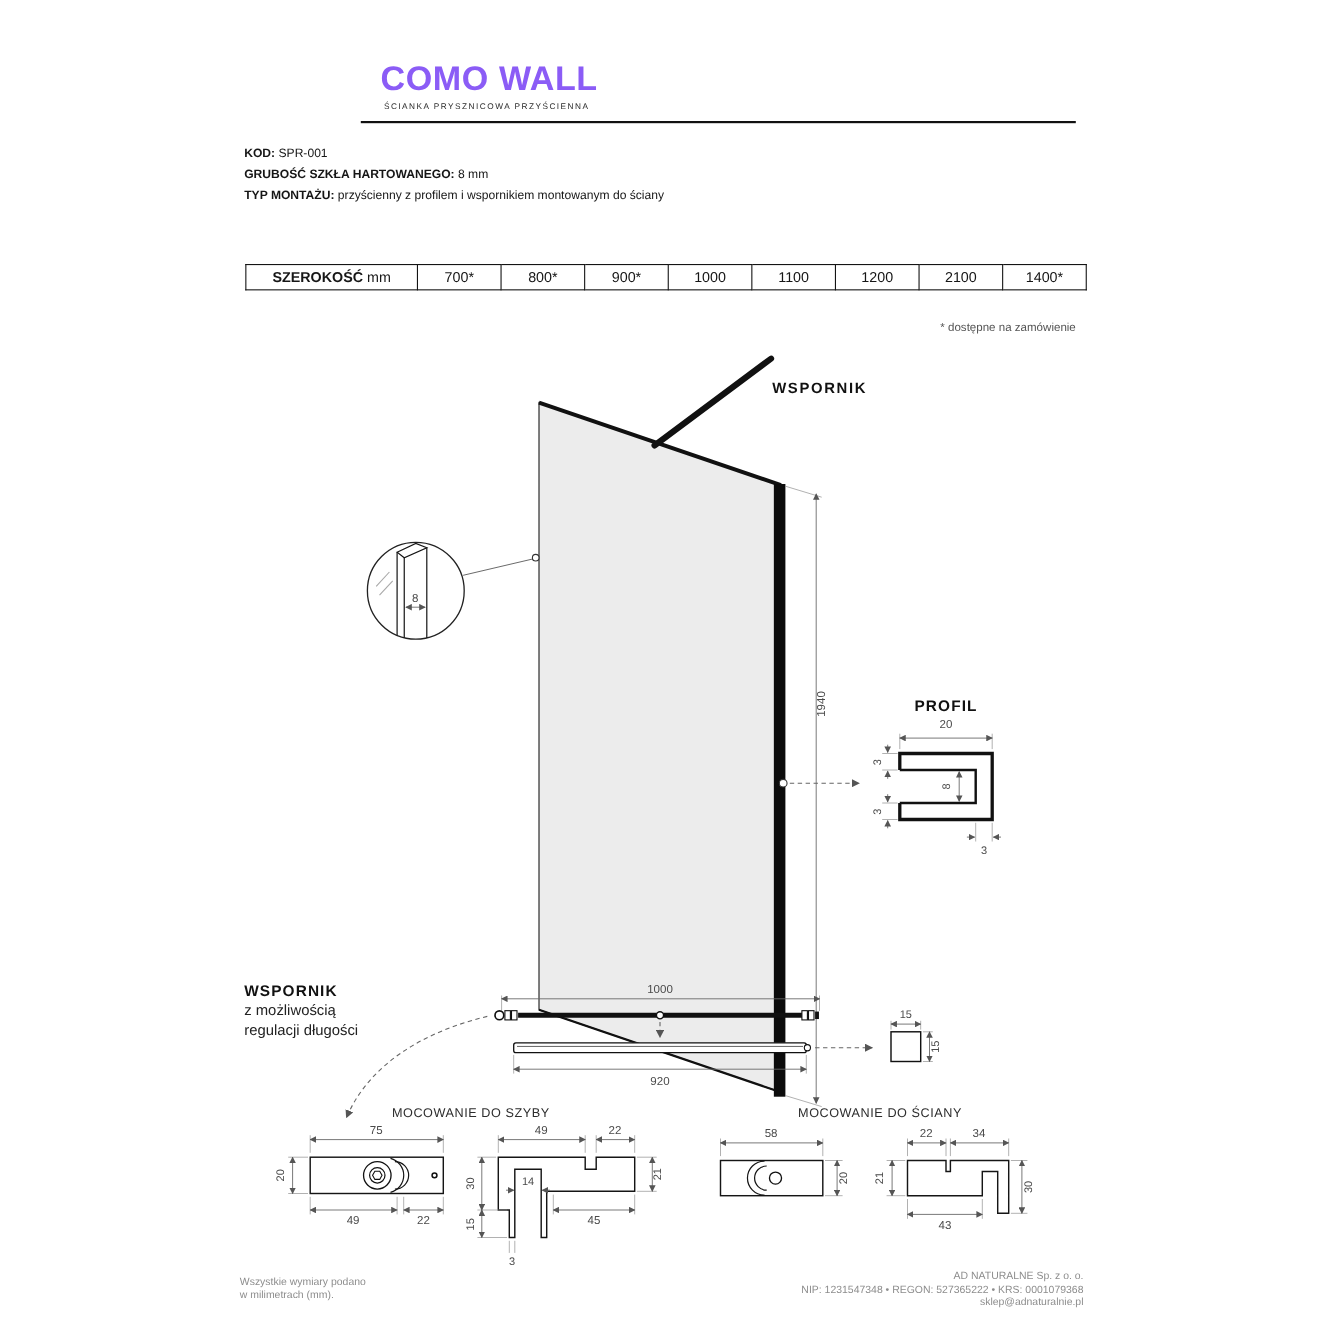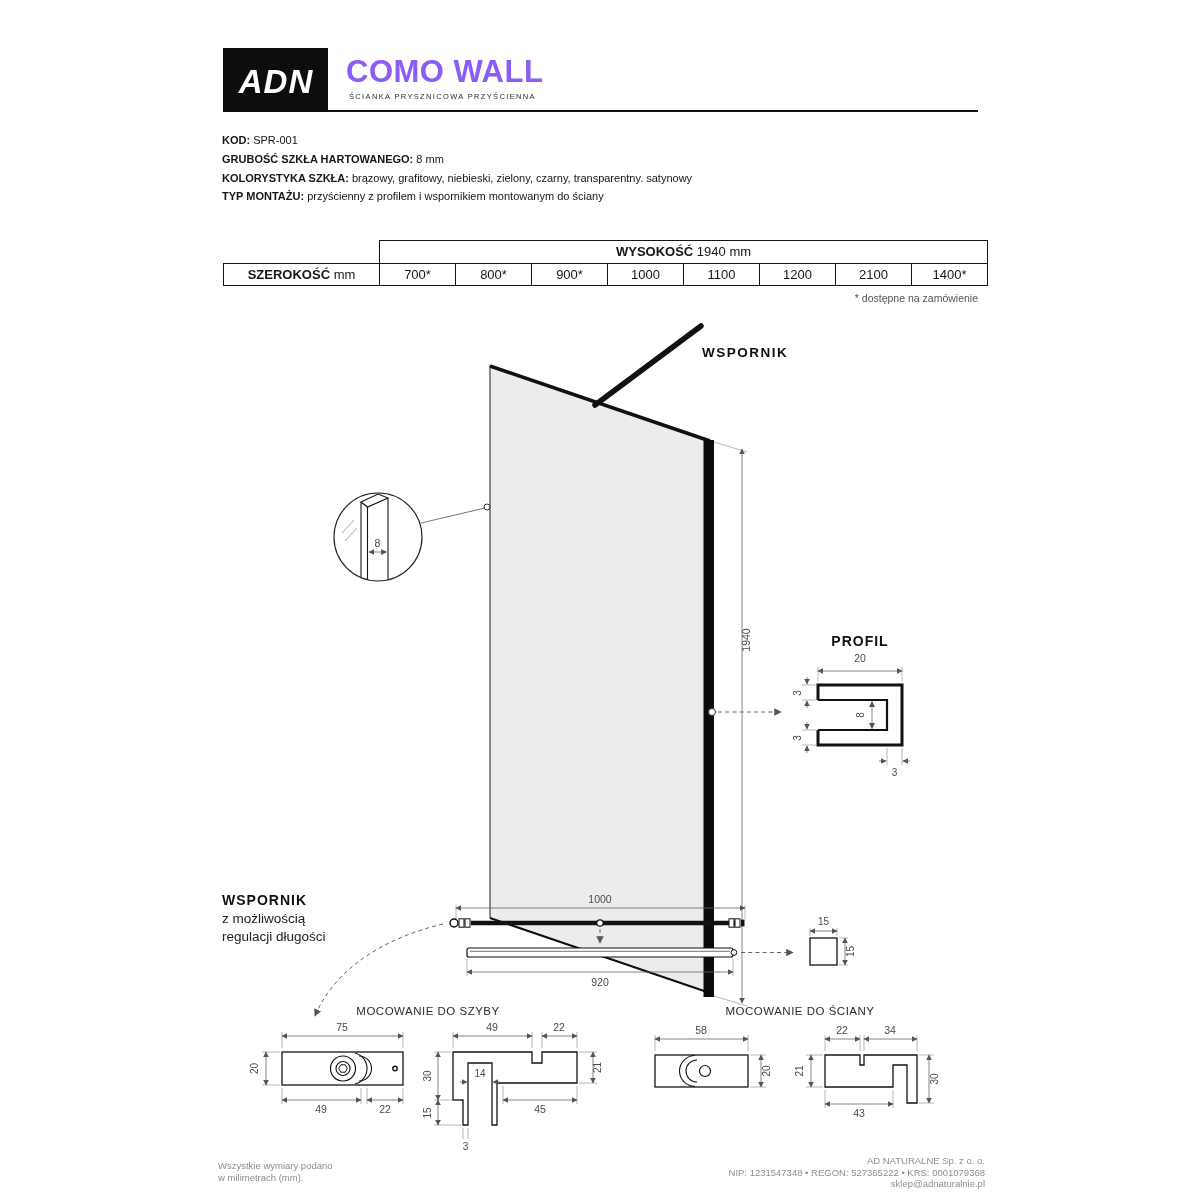--- a/index.html
+++ b/index.html
@@ -35,44 +35,32 @@
   .xl{stroke:#888;stroke-width:.6;fill:none;}
   .shape{fill:#fff;stroke:#151515;stroke-width:1.3;}
   .thin{stroke:#151515;stroke-width:1.1;fill:none;}
   .dash{stroke:#666;stroke-width:1;fill:none;stroke-dasharray:4 3.2;}
 </style>
 </head>
 <body>
 
 <div id="page">
 
-  <div class="abs" id="logo">
-    <svg width="105" height="64" viewBox="0 0 105 64">
-      <text x="53" y="45" text-anchor="middle" font-size="33" font-weight="700" font-style="italic" letter-spacing="1" fill="#ffffff">ADN</text>
-    </svg>
-  </div>
   <div class="abs" id="title">COMO WALL</div>
   <div class="abs" id="subtitle">ŚCIANKA PRYSZNICOWA PRZYŚCIENNA</div>
   <div class="abs" id="rule"></div>
 
   <div class="abs" id="specs">
     <div><b>KOD:</b> <span>SPR-001</span></div>
     <div><b>GRUBOŚĆ SZKŁA HARTOWANEGO:</b> <span>8 mm</span></div>
-    <div><b>KOLORYSTYKA SZKŁA:</b> <span>brązowy, grafitowy, niebieski, zielony, czarny, transparentny. satynowy</span></div>
     <div><b>TYP MONTAŻU:</b> <span>przyścienny z profilem i wspornikiem montowanym do ściany</span></div>
   </div>
 
   <table class="abs" id="sizetbl">
     <tbody>
-        <tr>
-      <td class="noborder" style="width:155px;"></td>
-      <td colspan="8" style="width:600px;">
-        <b>WYSOKOŚĆ</b> <span>1940 mm</span>
-      </td>
-    </tr>
     <tr>
       <td style="width:155px;">
         <b>SZEROKOŚĆ</b> <span>mm</span>
       </td>
       <td style="width:75px;">700*</td>
       <td style="width:75px;margin-top:11px;">800*</td>
       <td style="width:75px;">900*</td>
       <td style="width:75px;">1000</td>
       <td style="width:75px;">1100</td>
       <td style="width:75px;">1200</td>

